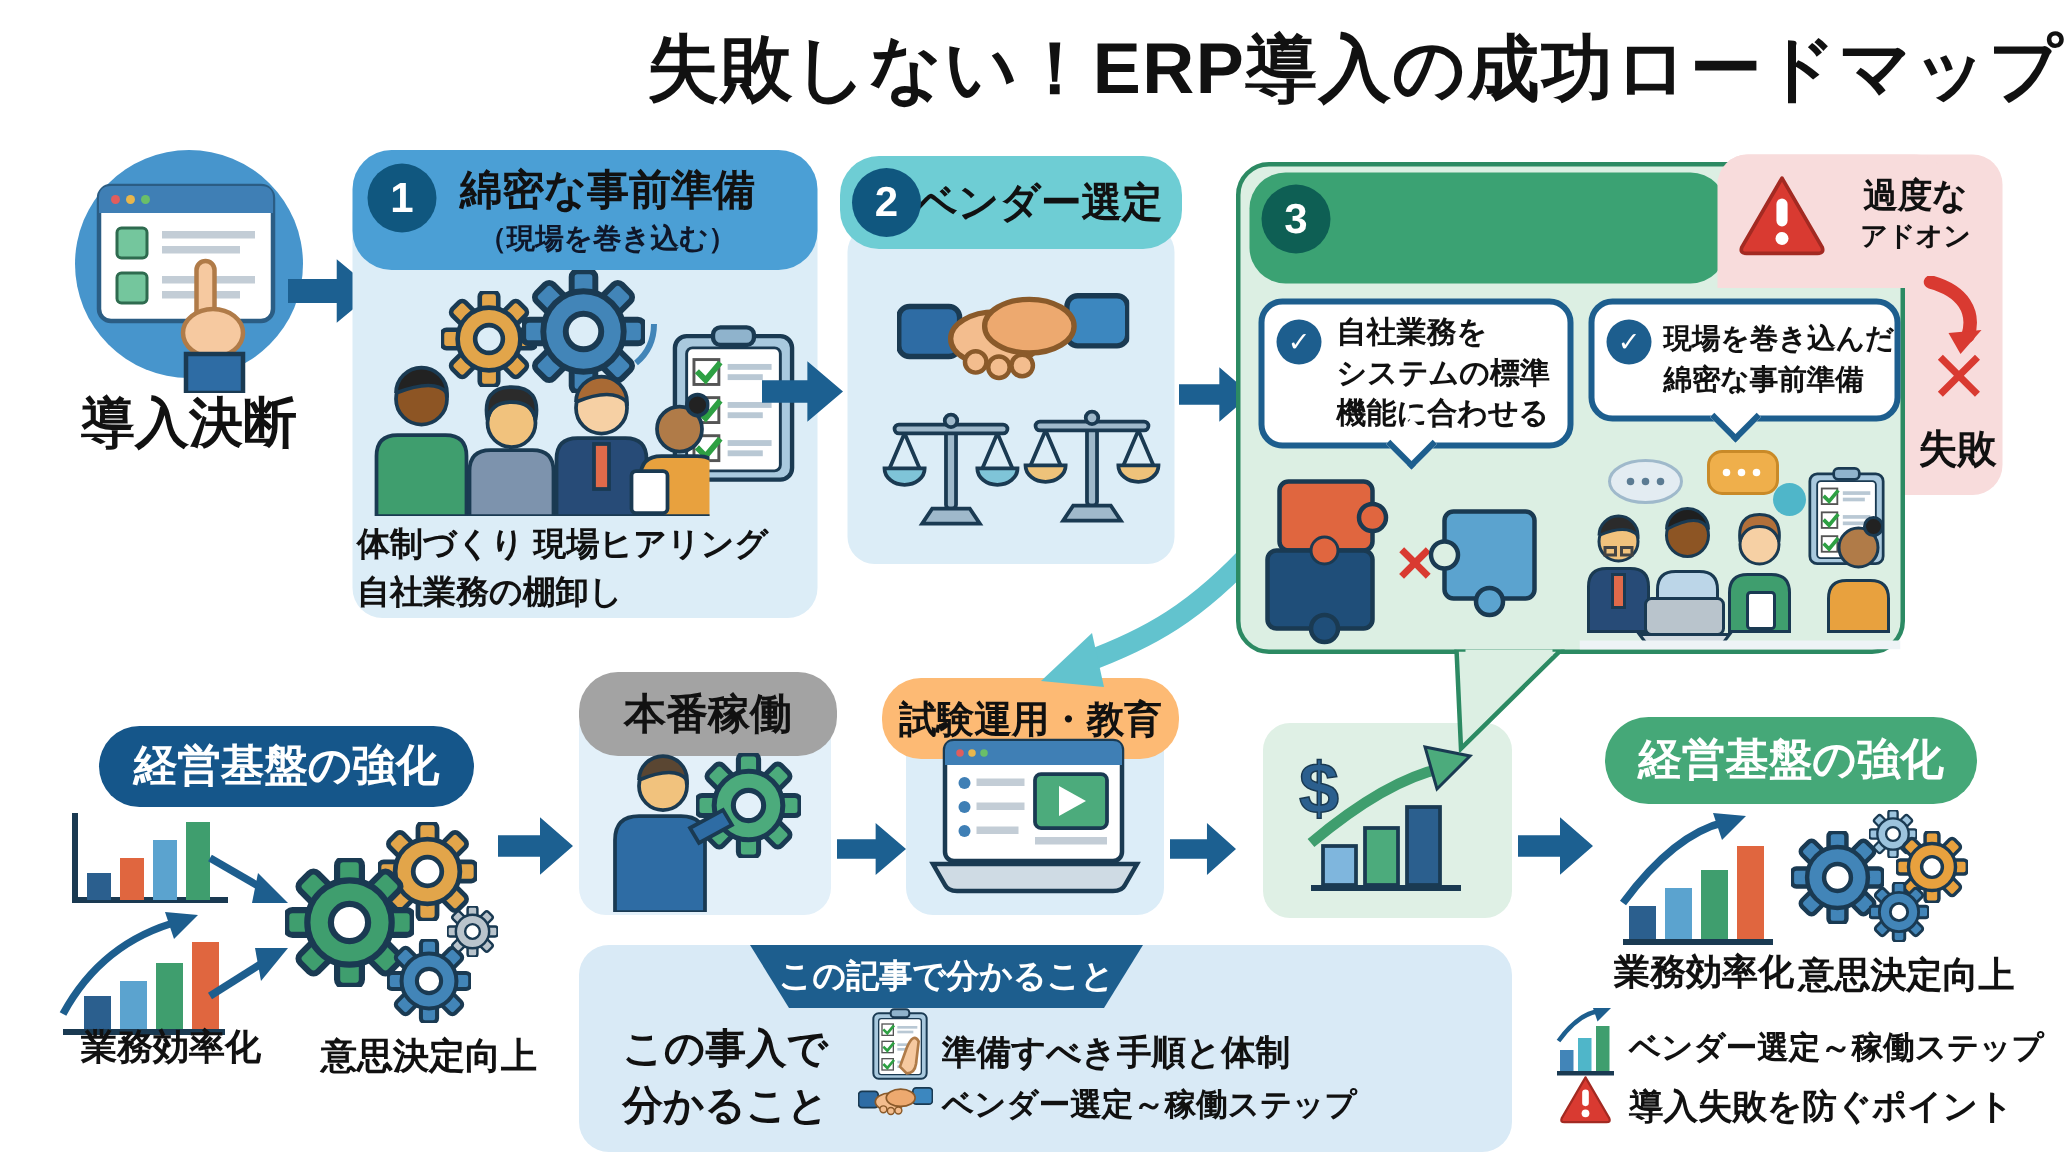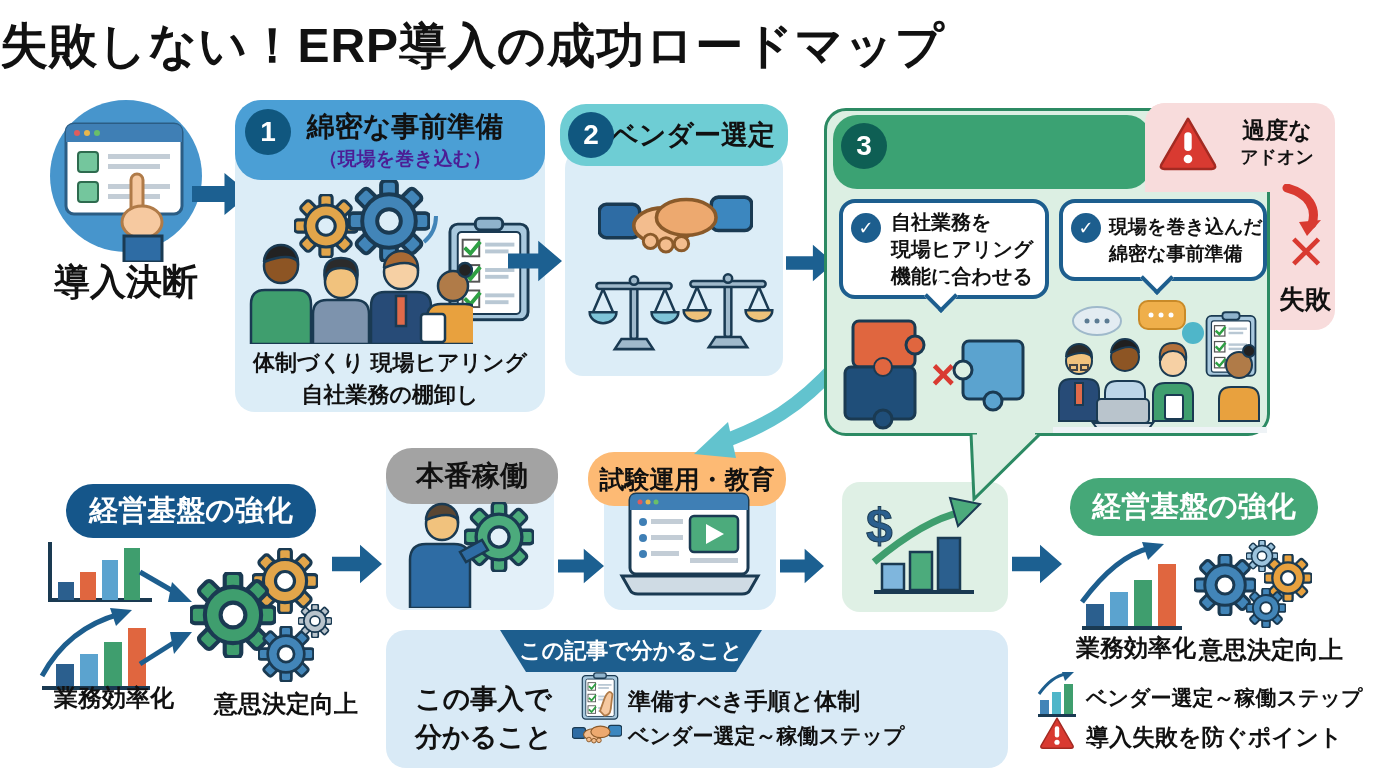--- a/index.html
+++ b/index.html
@@ -1,24 +1,24 @@
 <!DOCTYPE html>
 <html><head>
 <meta charset="utf-8">
 <style>
   html,body{margin:0;padding:0;background:#ffffff;}
   body{width:1376px;height:768px;position:relative;overflow:hidden;
        font-family:"Liberation Sans","DejaVu Sans",sans-serif;color:#111;}
   .abs{position:absolute;}
-  .ttl{font-weight:900;text-align:left;letter-spacing:1px;}
+  .ttl{font-weight:900;text-align:right;letter-spacing:1px;}
   .pill{display:flex;align-items:center;justify-content:center;font-weight:900;position:absolute;}
   .num{position:absolute;border-radius:50%;color:#fff;display:flex;align-items:center;justify-content:center;
        font-weight:900;font-size:28px;}
   .arrow{clip-path:polygon(0 32%,56% 32%,56% 2%,100% 50%,56% 98%,56% 68%,0 68%);background:#1c6091;position:absolute;}
-  .cap{font-weight:900;text-align:center;position:absolute;}
+  .cap{font-weight:900;text-align:left;position:absolute;}
   .bubble{position:absolute;background:#fff;border:4px solid #1d5e8e;border-radius:16px;box-sizing:border-box;}
   .tail{position:absolute;width:20px;height:20px;background:#fff;border-right:4px solid #1d5e8e;
         border-bottom:4px solid #1d5e8e;transform:rotate(45deg);}
   .chk{position:absolute;width:30px;height:30px;border-radius:50%;background:#1d5e8e;color:#fff;
        display:flex;align-items:center;justify-content:center;font-weight:900;font-size:18px;}
   .btxt{position:absolute;font-weight:700;font-size:20px;line-height:27px;color:#111;}
   .lbl{font-weight:900;position:absolute;text-align:center;}
 </style>
 </head>
 <body>
@@ -112,21 +112,21 @@
 </svg>
 <div class="abs lbl" style="left:20px;top:258px;width:212px;font-size:36px;">導入決断</div>
 <div class="arrow" style="left:192px;top:172px;width:58px;height:44px;"></div>
 
 
 <div class="abs" style="left:235px;top:122px;width:310px;height:290px;background:#dcedf7;border-radius:20px;"></div>
 <div class="pill" style="left:235px;top:100px;width:310px;height:80px;background:#4b9fd5;border-radius:26px;">
   <div class="num" style="left:10px;top:9px;width:46px;height:46px;background:#10577f;">1</div>
   <div style="text-align:center;padding-left:30px;">
     <div style="font-size:28px;color:#111;">綿密な事前準備</div>
-    <div style="font-size:19px;color:#4c1d95;">（現場を巻き込む）</div>
+    <div style="font-size:19px;color:#0f172a;">（現場を巻き込む）</div>
   </div>
 </div>
 <svg class="abs" style="left:288px;top:180px" width="150" height="86" viewBox="0 0 150 86">
   <use href="#gear" x="6" y="14" width="64" height="64" fill="#e2a54a" style="--hole:#dcedf7"></use>
   <use href="#gear" x="60" y="0" width="82" height="82" fill="#4285b8" style="--hole:#dcedf7"></use>
   <path d="M136 62 q12 -10 12 -26" stroke="#4285b8" stroke-width="4" fill="none"></path>
 </svg>
 <use></use>
 <svg class="abs" style="left:448px;top:216px" width="82" height="106" viewBox="0 0 84 108">
     <use href="#clipboard" width="84" height="108"></use>
@@ -189,21 +189,21 @@
 
 
 <div class="abs" style="left:824px;top:108px;width:446px;height:328px;background:#dcefe3;border:3px solid #2c8a63;border-radius:22px;box-sizing:border-box;z-index:2;">
   <div class="pill" style="left:6px;top:4px;width:318px;height:74px;background:#3ba273;border-radius:24px;">
     <div class="num" style="left:8px;top:8px;width:46px;height:46px;background:#0e5f54;">3</div>
   </div>
   <div class="bubble" style="left:12px;top:88px;width:210px;height:100px;">
     <div class="chk" style="left:8px;top:10px;">✓</div>
     <div class="btxt" style="left:48px;top:6px;">
       <div>自社業務を</div>
-      <div>現場ヒアリング</div>
+      <div>システムの標準</div>
       <div>機能に合わせる</div>
     </div>
     <div class="tail" style="left:86px;bottom:-13px;"></div>
   </div>
   <div class="bubble" style="left:232px;top:88px;width:208px;height:82px;">
     <div class="chk" style="left:8px;top:10px;">✓</div>
     <div class="btxt" style="left:46px;top:10px;font-size:19px;">
       <div>現場を巻き込んだ</div>
       <div>綿密な事前準備</div>
     </div>

